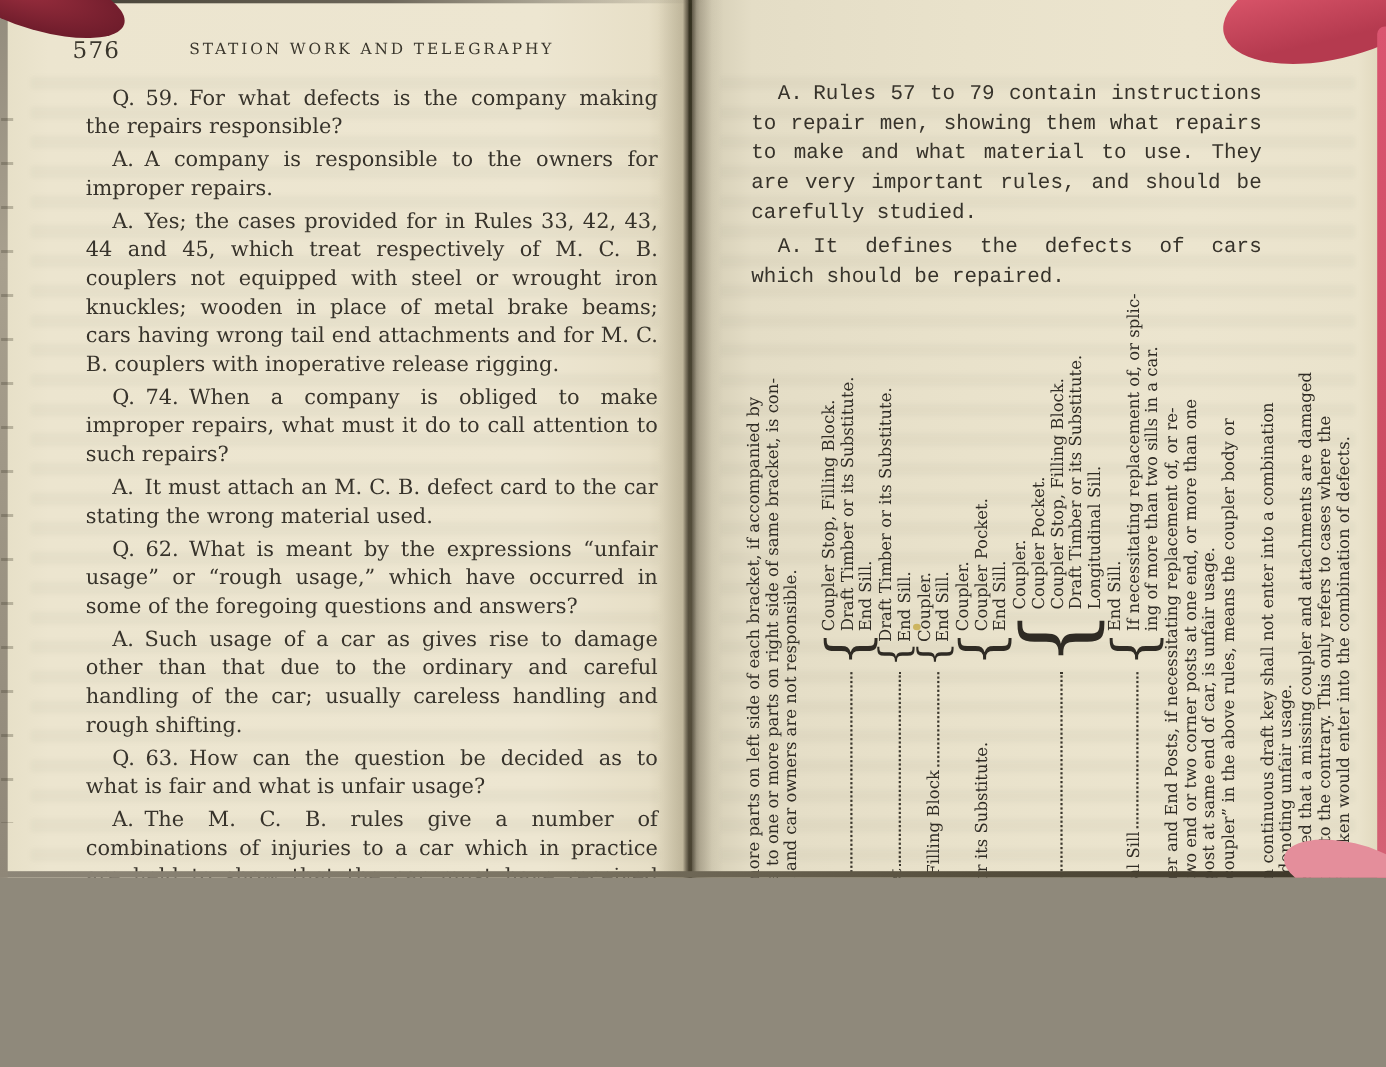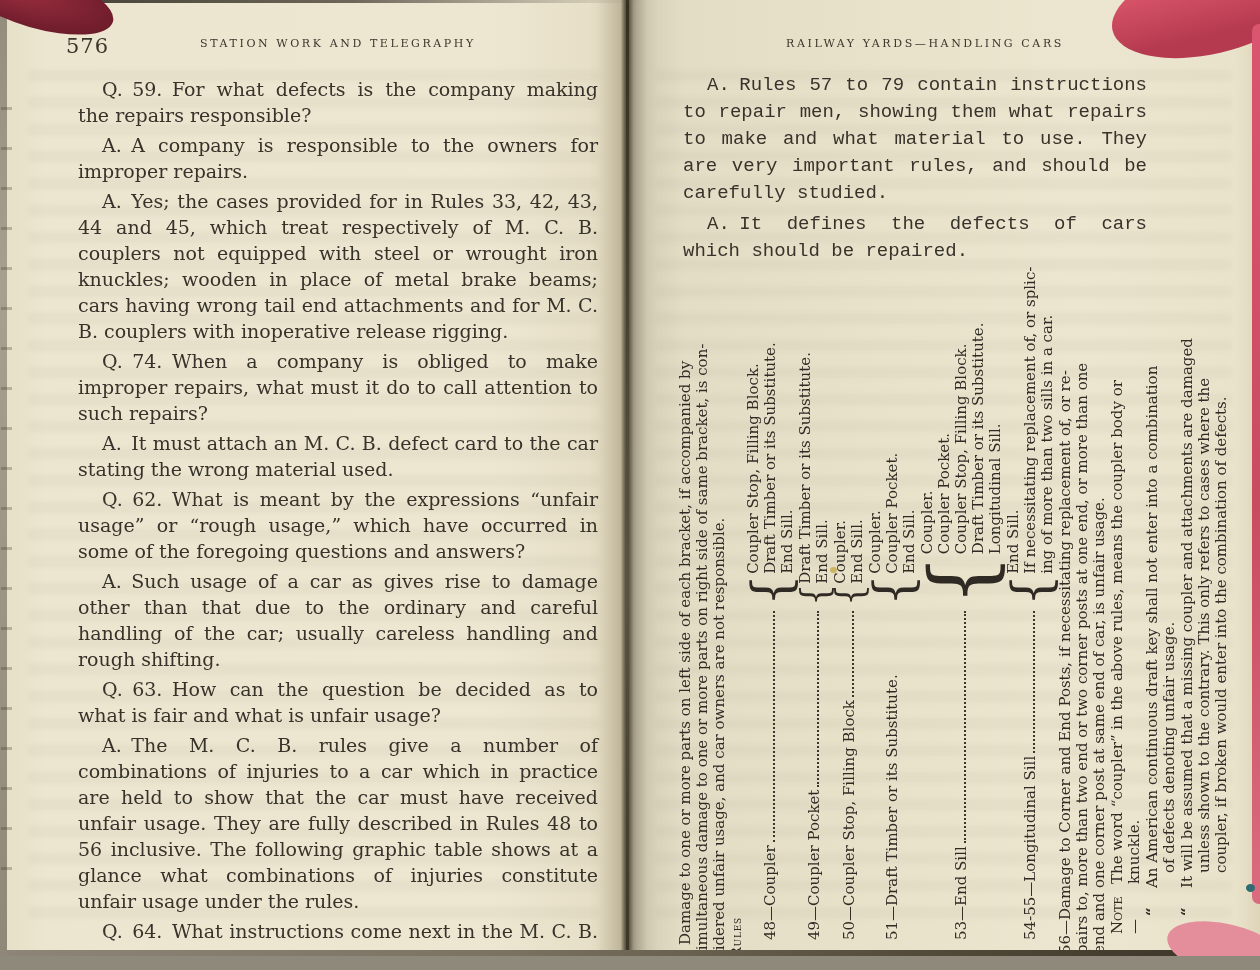--- a/index.html
+++ b/index.html
@@ -1,16 +1,16 @@
 <!DOCTYPE html>
 <html><head>
 <meta charset="utf-8">
 <style>
   html,body{margin:0;padding:0;background:#8f897b;}
-  .book{position:relative;width:1260px;height:956px;overflow:hidden;
+  .book{position:relative;width:1260px;height:798px;overflow:hidden;
         font-family:"DejaVu Serif","Liberation Serif",serif;color:#36322a;}
   
   .page-left{position:absolute;left:0;top:0;width:627px;height:970px;
     background:linear-gradient(90deg,#a59d8a 0,#e7e0c8 1.1%,#ece5cf 7%,#ede6d1 78%,#e7dfc7 94%,#d2c9ad 99%,#6f6753 100%);}
   .page-right{position:absolute;left:627px;top:0;width:633px;height:970px;
     background:linear-gradient(90deg,#57503e 0,#b2aa94 1%,#d7d0b8 3.2%,#e4ddc6 9%,#e9e2cb 40%,#ece5cf 72%,#eae3cc 96%,#ded5b9 100%);}
   .ghosting{position:absolute;inset:70px 28px 40px 28px;pointer-events:none;
     background:repeating-linear-gradient(180deg,rgba(115,125,108,.05) 0 11px,transparent 11px 27px);
     filter:blur(2px);}
   
@@ -28,21 +28,21 @@
     background:linear-gradient(180deg,#da5570 0%,#c94b60 55%,#da6c7f 100%);}
   .cover-br{position:absolute;bottom:-20px;right:-26px;width:120px;height:52px;border-radius:50%;
     background:#e48e9b;transform:rotate(13deg);}
   .gutter{position:absolute;left:598px;top:0;width:60px;height:970px;pointer-events:none;
     background:linear-gradient(90deg,rgba(90,80,60,0) 0%,rgba(90,80,60,.16) 38%,rgba(40,35,23,.5) 47%,rgba(40,35,23,.28) 52%,rgba(90,80,60,.12) 64%,rgba(90,80,60,0) 100%);}
   .gutter-line{position:absolute;left:626px;top:0;width:3px;height:970px;background:linear-gradient(180deg,#33301f,#5a5340 60%,#3b3525);}
   .speck-teal{position:absolute;left:1246px;top:884px;width:9px;height:8px;border-radius:50%;background:#2e6b74;}
   .speck-yellow{position:absolute;left:830px;top:567px;width:7px;height:6px;border-radius:50%;background:rgba(190,158,40,.65);}
   
   .pnum{position:absolute;top:34px;font-size:21px;letter-spacing:1px;color:#3a362c;}
-  .run-head{position:absolute;top:37px;font-size:11px;letter-spacing:2.6px;text-align:center;color:#3a362c;white-space:nowrap;}
+  .run-head{position:absolute;top:37px;font-size:14px;letter-spacing:2.6px;text-align:center;color:#3a362c;white-space:nowrap;}
   
   .body-col{position:absolute;font-size:19px;line-height:26px;text-align:justify;color:#37332b;}
   .body-left{left:74px;top:72px;width:528px;}
   .body-right{left:52px;top:68px;width:472px;line-height:27px;font-family:Liberation Mono, monospace;}
   p.para{margin:4px;text-indent:24px;}
   .section-heading{text-align:center;font-size:19px;letter-spacing:1.6px;margin-top:5px;text-indent:0;white-space:nowrap;}
   
   .rot-wrap{position:absolute;left:50px;top:266px;width:567px;height:692px;}
   .rot-inner{width:692px;height:567px;transform-origin:top left;
     transform:rotate(-90deg) translateX(-692px);
@@ -84,21 +84,20 @@
         <p class="para">Q. 62. What is meant by the expressions “unfair usage” or “rough usage,” which have occurred in some of the foregoing questions and answers?</p>
         <p class="para">A. Such usage of a car as gives rise to damage other than that due to the ordinary and careful handling of the car; usually careless handling and rough shifting.</p>
         <p class="para">Q. 63. How can the question be decided as to what is fair and what is unfair usage?</p>
         <p class="para">A. The M. C. B. rules give a number of combinations of injuries to a car which in practice are held to show that the car must have received unfair usage. They are fully described in Rules 48 to 56 inclusive. The following graphic table shows at a glance what combinations of injuries constitute unfair usage under the rules.</p>
         <p class="para">Q. 64. What instructions come next in the M. C. B. code?</p>
       </div>
   </div>
 
   <div class="page-right">
     <div class="ghosting"></div>
-    <div class="run-head" style="left:48px;width:500px;">RAILWAY YARDS—HANDLING CARS</div>
     <div class="pnum" style="right:72px;top:32px;">577</div>
 
     <div class="body-col body-right">
       <div>
           <p class="para">A. Rules 57 to 79 contain instructions to repair men, showing them what repairs to make and what material to use. They are very important rules, and should be carefully studied.</p>
           <p class="para">A. It defines the defects of cars which should be repaired.</p>
         </div>
     </div>
 
     <div class="rot-wrap">

